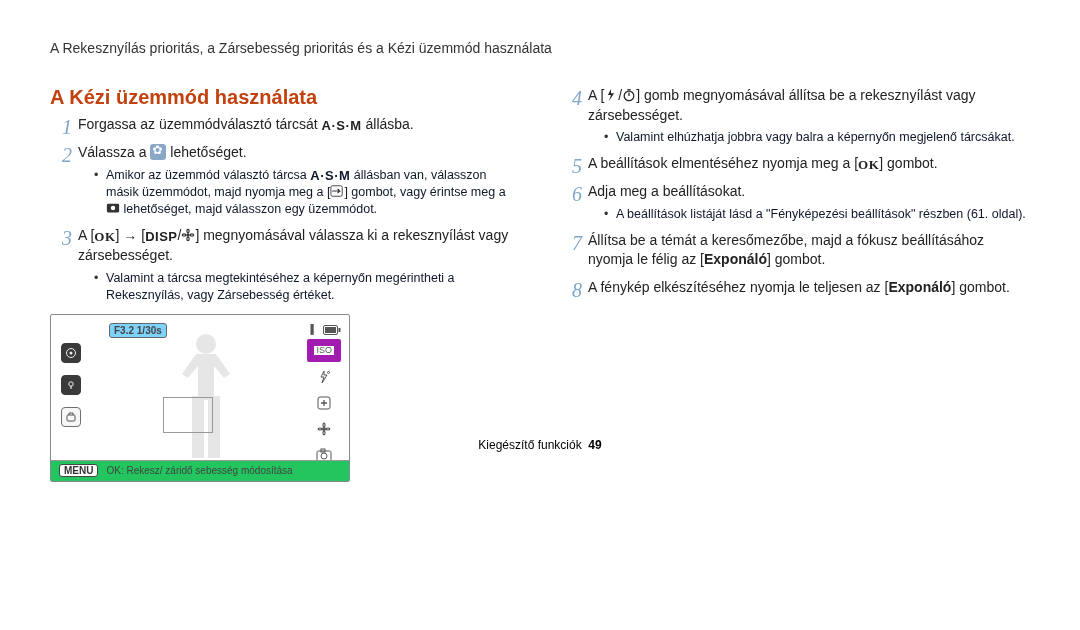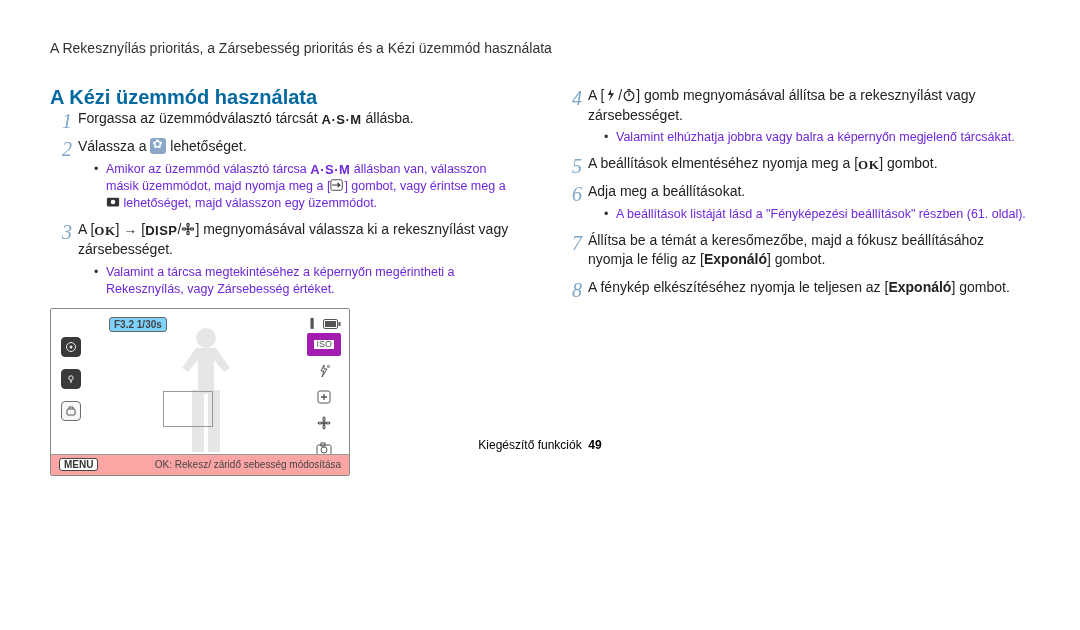--- a/index.html
+++ b/index.html
@@ -27,21 +27,22 @@
     display: flex;
     flex-direction: row;
     gap: 40px;
   }
   .col {
     flex: 1 1 0;
   }
   .section-title {
     font-size: 20px;
     font-weight: bold;
-    color: #0369a1;
+    color: #c2410c;
+    margin-bottom: 6px;
   }
   .intro {
     font-size: 13px;
     color: #333;
     margin-bottom: 14px;
     line-height: 1.35;
   }
   ol.steps {
     list-style: none;
     padding: 0;
@@ -68,21 +69,21 @@
   }
   ul.sub {
     list-style: none;
     padding: 0;
     margin: 4px 0 6px 0;
   }
   ul.sub > li {
     position: relative;
     padding-left: 28px;
     font-size: 12.5px;
-    color: #6d28d9;
+    color: #0f172a;
     line-height: 1.35;
     margin-bottom: 2px;
   }
   ul.sub > li::before {
     content: "•";
     position: absolute;
     left: 16px;
     top: 0;
     color: #333;
   }
@@ -202,22 +203,21 @@
   .lcd .sq.dark { background:#3a3a3a; color:#eee; border-color:#3a3a3a; }
   .lcd .tiny { font-size:9px; line-height:1; color:#555; }
   .lcd .bottom-bar {
     position:absolute;
     left:0; right:0; bottom:0;
     height:20px;
     border-top:1px solid #999;
     display:flex; align-items:center;
     padding:0 8px;
     gap:8px;
-    background:#fca5a5;
-    justify-content:space-between;
+    background:#22c55e;
   }
   .lcd .menu-badge {
     border:1px solid #444;
     border-radius:3px;
     padding:0 4px;
     font-size:10px;
     font-weight:bold;
     color:#333;
     background:#fff;
   }

